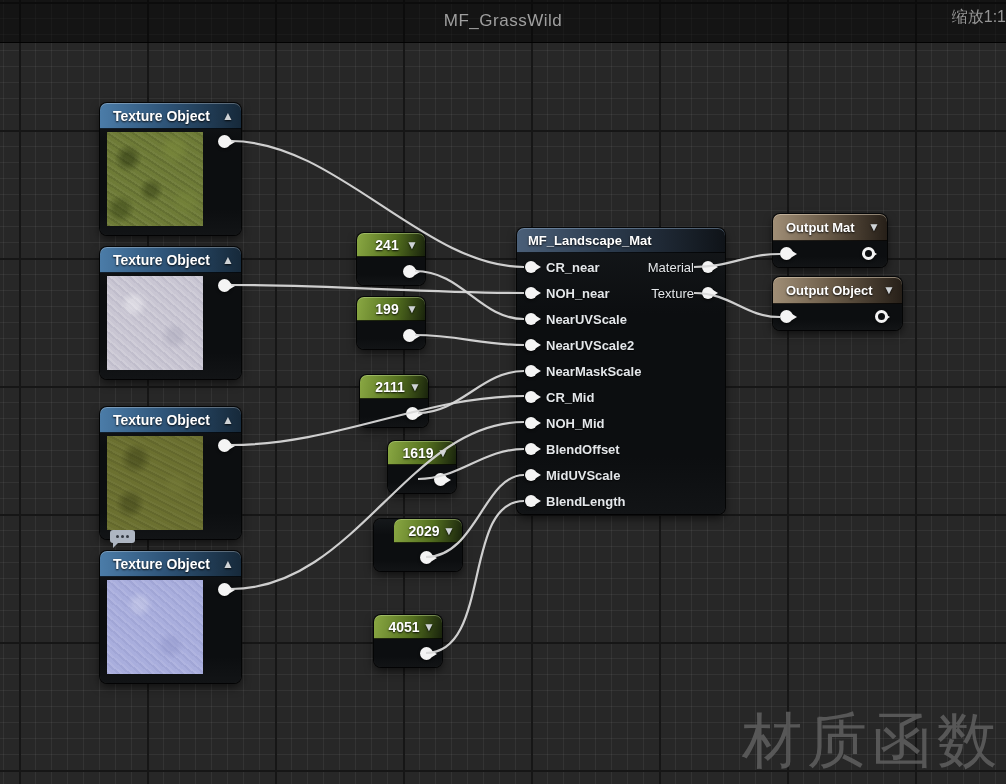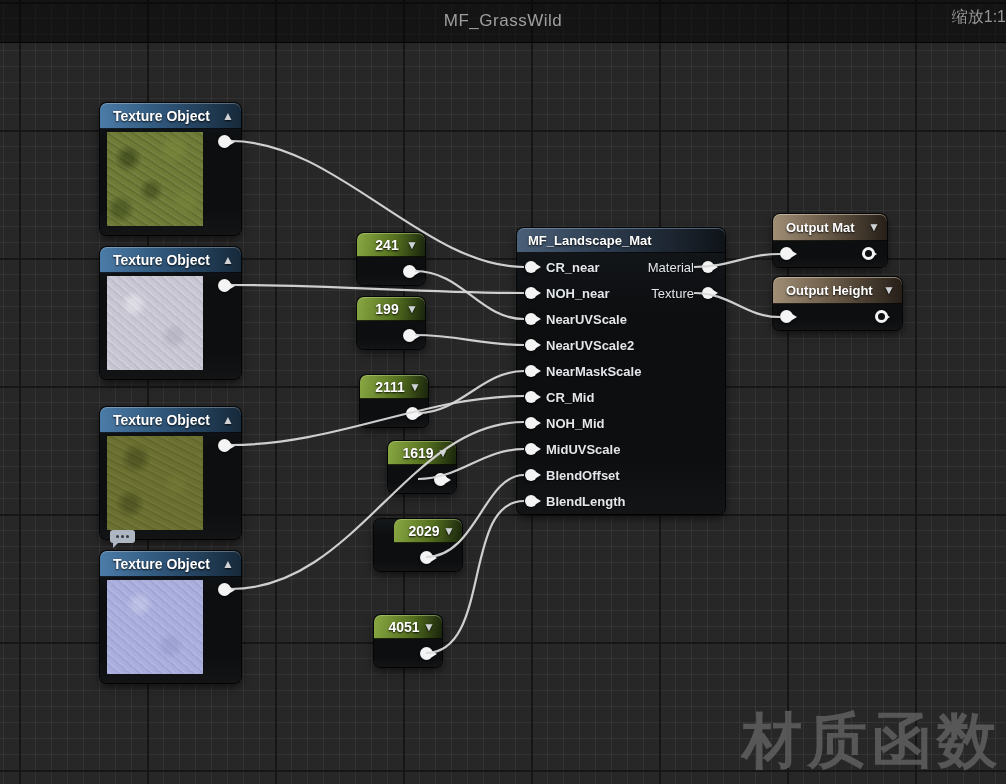--- a/index.html
+++ b/index.html
@@ -20,21 +20,21 @@
     position:absolute;left:0;top:0;width:100%;height:42px;z-index:100;
     background:rgba(6,6,6,0.55);border-bottom:1px solid #020202;
     display:flex;align-items:center;justify-content:center;
   }
   .graph-title{color:#9f9f9f;font-size:17px;letter-spacing:.5px;}
   .zoom-indicator{position:absolute;right:0;top:0;height:48px;line-height:34px;
     color:#969696;font-size:16px;}
   
   .watermark{
     position:absolute;right:4px;bottom:2px;z-index:4;
-    font-size:60px;color:#636363;opacity:.8;letter-spacing:5px;white-space:nowrap;font-weight:bold;
+    font-size:60px;color:#636363;opacity:.8;letter-spacing:5px;white-space:nowrap;
   }
   
   svg.wires{position:absolute;left:0;top:0;z-index:60;pointer-events:none;}
   svg.wires path{fill:none;stroke:#d8d8d8;stroke-width:2.2;opacity:.95;}
   
   .node{
     position:absolute;z-index:20;border-radius:7px;
     background:linear-gradient(180deg,#15181b 0%,#0c0e10 30%,#0c0e10 80%,#121416 100%);
     box-shadow:0 4px 10px rgba(0,0,0,.6),0 0 0 1px #060708;
   }
@@ -236,25 +236,25 @@
       <div class="fn-row">
           <span class="pin"></span>
           <span class="fn-label">CR_Mid</span>
         </div>
       <div class="fn-row">
           <span class="pin"></span>
           <span class="fn-label">NOH_Mid</span>
         </div>
       <div class="fn-row">
           <span class="pin"></span>
+          <span class="fn-label">BlendOffset</span>
+        </div>
+      <div class="fn-row">
+          <span class="pin"></span>
           <span class="fn-label">MidUVScale</span>
-        </div>
-      <div class="fn-row">
-          <span class="pin"></span>
-          <span class="fn-label">BlendOffset</span>
         </div>
       <div class="fn-row">
           <span class="pin"></span>
           <span class="fn-label">BlendLength</span>
         </div>
     </div>
     <div class="fn-out-row" style="top:26px;">
       <span class="fn-label">Material</span>
         <span class="pin"></span>
     </div>
@@ -268,21 +268,21 @@
     <div class="hdr">
       <span class="hdr-title">Output Mat</span>
       <span class="tri">▼</span>
     </div>
     <div class="pin abs" style="left:7px;top:33px;"></div>
     <div class="pin abs hollow" style="left:89px;top:33px;"></div>
   </div>
 
   <div class="node outn" style="left:773px;top:277px;width:129px;height:53px;">
     <div class="hdr">
-      <span class="hdr-title">Output Height</span>
+      <span class="hdr-title">Output Object</span>
       <span class="tri">▼</span>
     </div>
     <div class="pin abs" style="left:7px;top:33px;"></div>
     <div class="pin abs hollow" style="left:102px;top:33px;"></div>
   </div>
 
   <svg class="wires" width="1006" height="784">
     <path d="M231,141 C336,141 424,267 524,267"></path>
     <path d="M231,285 C330,285 430,293 524,293"></path>
     <path d="M231,445 C336,445 424,396 524,396"></path>

